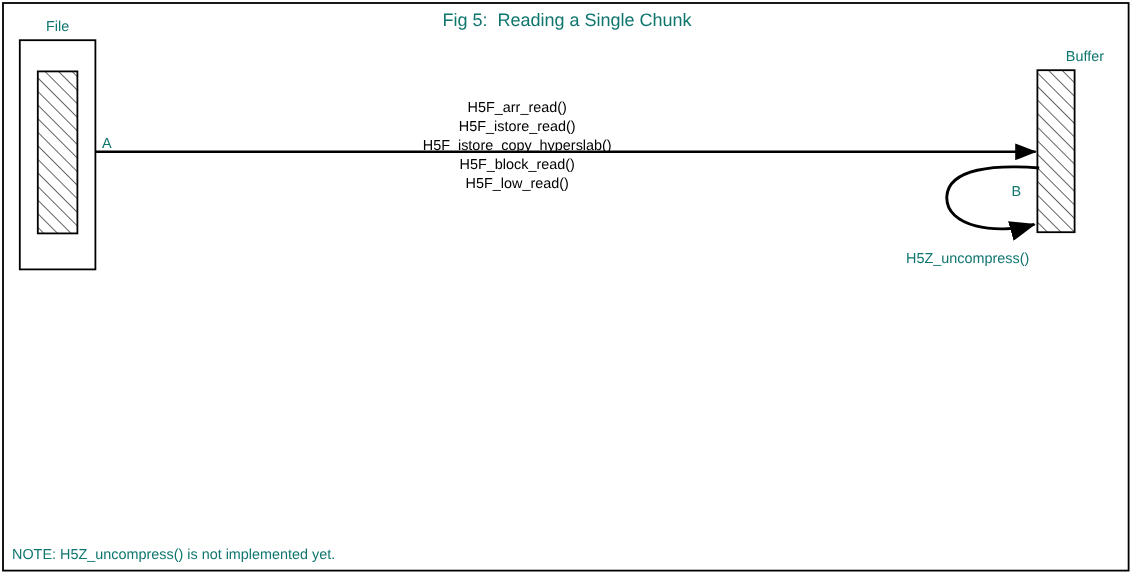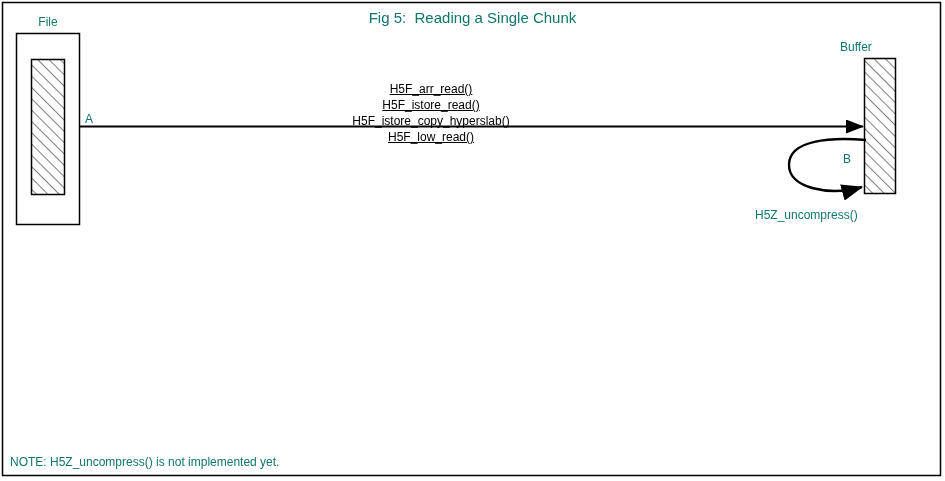--- a/index.html
+++ b/index.html
@@ -42,21 +42,21 @@
     left: 16px;
     top: 16px;
     width: 64px;
     text-align: center;
   }
   #buffer-label {
     font-size: 12px;
     left: 840px;
     top: 41px;
     width: 80px;
-    text-align: left;
+    text-align: right;
   }
   #point-a-label {
     font-size: 12px;
     left: 85px;
     top: 113px;
   }
   #point-b-label {
     font-size: 12px;
     left: 843px;
     top: 153px;
@@ -78,21 +78,20 @@
     width: 300px;
     text-align: center;
     font-size: 12px;
     color: #000000;
   }
   #callstack .call-line {
     display: block;
     height: 16px;
     line-height: 16px;
     white-space: pre;
-    text-decoration: underline;
   }
 </style>
 </head>
 <body>
 
 <div id="figure-root">
 
   <svg id="figure-canvas" viewBox="0 0 945 481">
     <defs>
       <pattern id="hatch-pattern" patternUnits="userSpaceOnUse" width="8" height="8" patternTransform="rotate(-45)">
@@ -124,20 +123,21 @@
   <div class="lbl" id="buffer-label">Buffer</div>
 
   <div class="lbl" id="point-a-label">A</div>
 
   <div class="lbl" id="point-b-label">B</div>
 
   <div id="callstack">
     <span class="call-line">H5F_arr_read()</span>
     <span class="call-line">H5F_istore_read()</span>
     <span class="call-line">H5F_istore_copy_hyperslab()</span>
+    <span class="call-line">H5F_block_read()</span>
     <span class="call-line">H5F_low_read()</span>
   </div>
 
   <div class="lbl" id="uncompress-label">H5Z_uncompress()</div>
 
   <div class="lbl" id="note-label">NOTE: H5Z_uncompress() is not implemented yet.</div>
 
 </div>
 
 </body></html>

